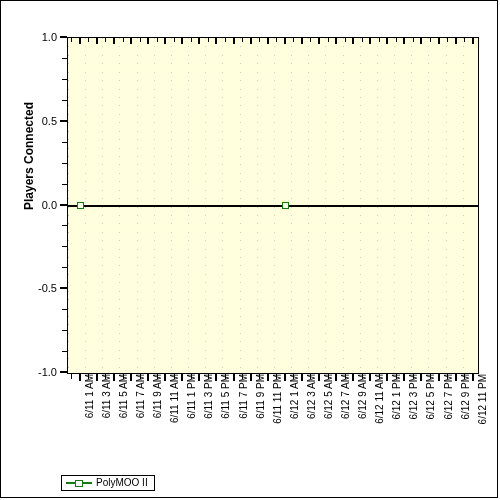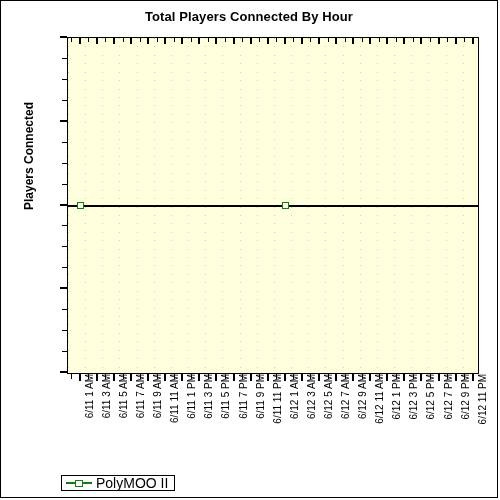--- a/index.html
+++ b/index.html
@@ -156,34 +156,40 @@
     display:inline-block;
   }
   .legend-swatch .lg-line{
     position:absolute;left:0;right:0;top:3.5px;height:2px;background:#127c12;
   }
   .legend-swatch .lg-box{
     position:absolute;left:9px;top:1px;width:8px;height:7px;
     border:1.5px solid #127c12;background:#ffffff;box-sizing:border-box;
   }
   .legend-label{
-    font-size:14px;color:#000000;line-height:10px;
+    font-size:10px;color:#000000;line-height:10px;
   }
 </style>
 </head>
 <body>
 
 <div id="app">
 
-  <div id="chart-title">Total Players Connected By Hour</div>
 
   <div id="y-axis-title-wrap">
     <div id="y-axis-title">Players Connected</div>
   </div>
 
+  <div id="y-axis-labels">
+      <div class="ylabel" style="top: -5px;">1.0</div>
+      <div class="ylabel" style="top: 78.75px;">0.5</div>
+      <div class="ylabel" style="top: 162.5px;">0.0</div>
+      <div class="ylabel" style="top: 246.25px;">-0.5</div>
+      <div class="ylabel" style="top: 330px;">-1.0</div>
+    </div>
 
   <div id="plot-area">
     <div id="grid-layer"></div>
     <div id="series-layer">
         <div class="zero-line" style="top: 166.5px; background: rgb(0, 0, 0);"></div>
         <div class="pt-marker" style="left: 9.3125px; top: 164px; border-color: rgb(18, 124, 18);"></div>
         <div class="pt-marker" style="left: 214.312px; top: 164px; border-color: rgb(18, 124, 18);"></div>
       </div>
   </div>
 

